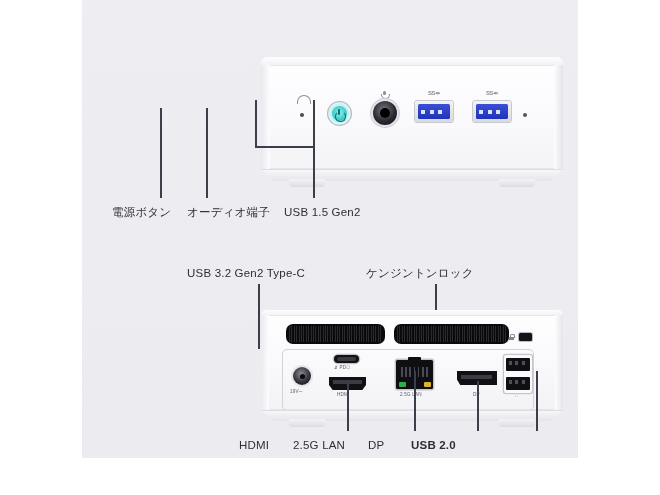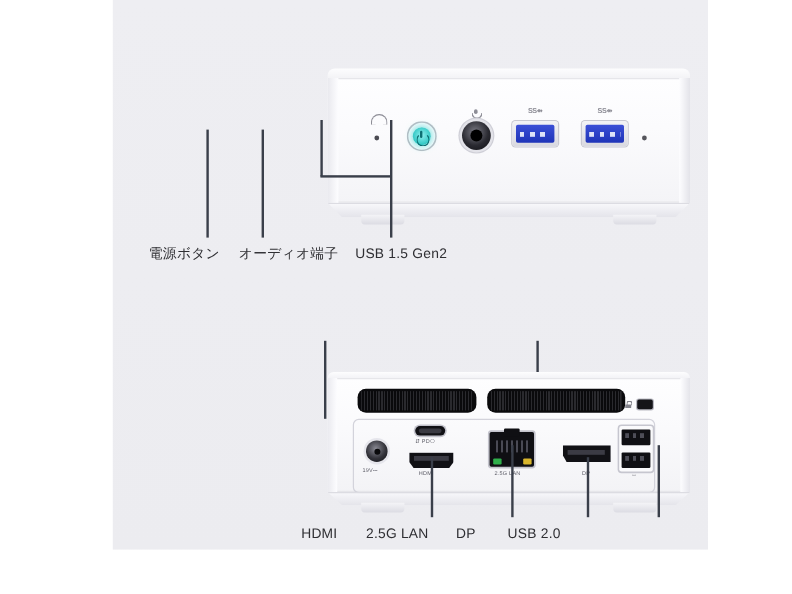--- a/index.html
+++ b/index.html
@@ -4,21 +4,21 @@
 <style>
   html,body{margin:0;padding:0;}
   body{
     width:660px;height:495px;background:#ffffff;
     font-family:"Liberation Sans","DejaVu Sans",sans-serif;
     overflow:hidden;
   }
   #stage{position:relative;width:660px;height:495px;}
   
   #canvas{
-    position:absolute;left:94px;top:0;width:496px;height:458px;
+    position:absolute;left:82px;top:0;width:496px;height:458px;
     background:linear-gradient(180deg,#eeeef2 0%,#ededf1 50%,#ececf0 100%);
   }
 
   .lbl{
     position:absolute;color:#2f2f33;font-size:11.5px;line-height:14px;
     white-space:nowrap;letter-spacing:.2px;
   }
   .leader{position:absolute;background:#3a3f4a;width:1.6px;}
   .leader-h{position:absolute;background:#3a3f4a;height:1.6px;}
 
@@ -188,20 +188,22 @@
     <div class="leader" style="left:78px;top:108px;height:90px;"></div>
     <div class="leader" style="left:124px;top:108px;height:90px;"></div>
     <div class="leader" style="left:173px;top:100px;height:47px;"></div>
     <div class="leader" style="left:231px;top:100px;height:98px;"></div>
     <div class="leader-h" style="left:173px;top:146px;width:59px;"></div>
 
     <div class="lbl" style="left:30px;top:205px;">電源ボタン</div>
     <div class="lbl" style="left:105px;top:205px;">オーディオ端子</div>
     <div class="lbl" style="left:202px;top:205px;">USB 1.5 Gen2</div>
 
+    <div class="lbl" style="left:105px;top:266px;">USB 3.2 Gen2 Type-C</div>
+    <div class="lbl" style="left:284px;top:266px;">ケンジントンロック</div>
     <div class="leader" style="left:176px;top:284px;height:65px;"></div>
     <div class="leader" style="left:353px;top:284px;height:44px;"></div>
 
     <div id="rear">
       <div class="top-edge"></div>
       <div class="face">
         <div class="vent v1"></div>
         <div class="vent v2"></div>
         <div class="klock-ic"></div>
         <div class="klock"></div>
@@ -239,16 +241,16 @@
     </div>
 
     <div class="leader" style="left:265px;top:381px;height:50px;"></div>
     <div class="leader" style="left:332px;top:371px;height:60px;"></div>
     <div class="leader" style="left:395px;top:381px;height:50px;"></div>
     <div class="leader" style="left:454px;top:371px;height:60px;"></div>
 
     <div class="lbl" style="left:157px;top:438px;">HDMI</div>
     <div class="lbl" style="left:211px;top:438px;">2.5G LAN</div>
     <div class="lbl" style="left:286px;top:438px;">DP</div>
-    <div class="lbl" style="left:329px;top:438px;">USB 2.0</div>
+    <div class="lbl" style="left:329px;top:438px;font-weight:bold;">USB 2.0</div>
 
   </div>
 </div>
 
 </body></html>

